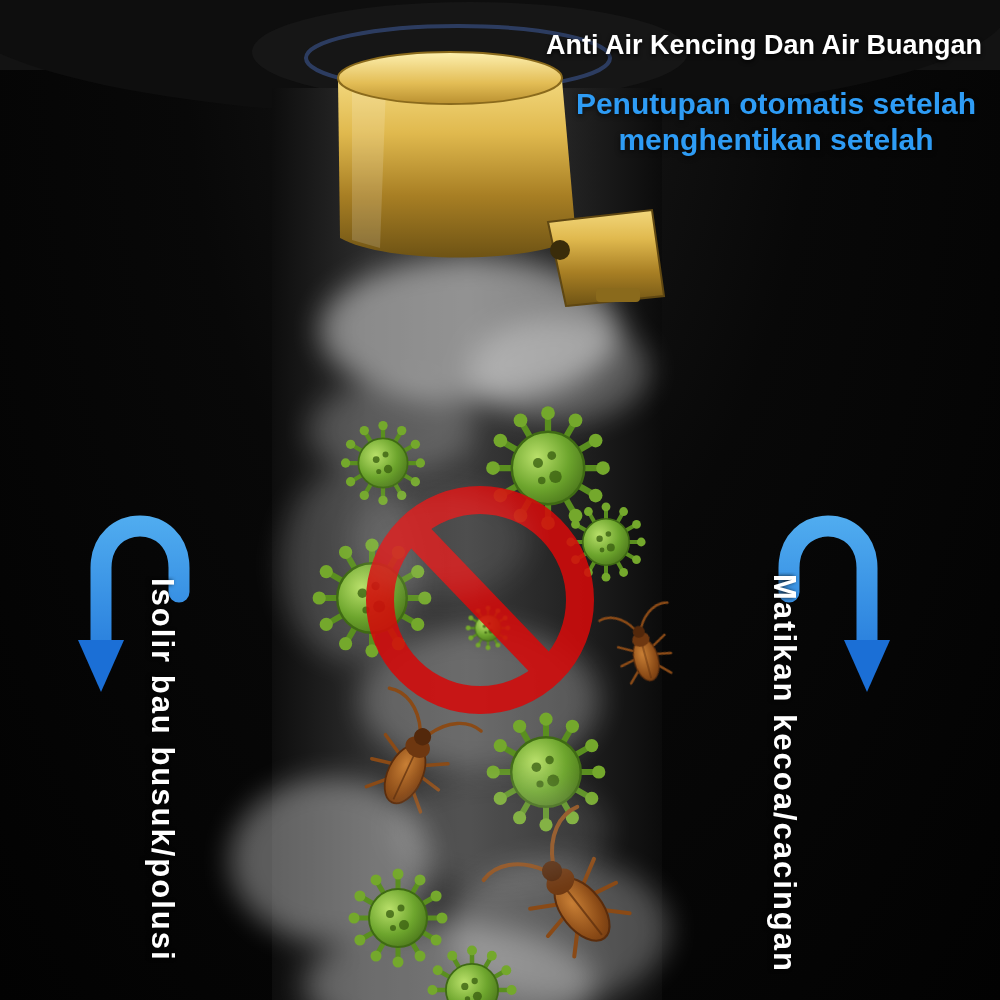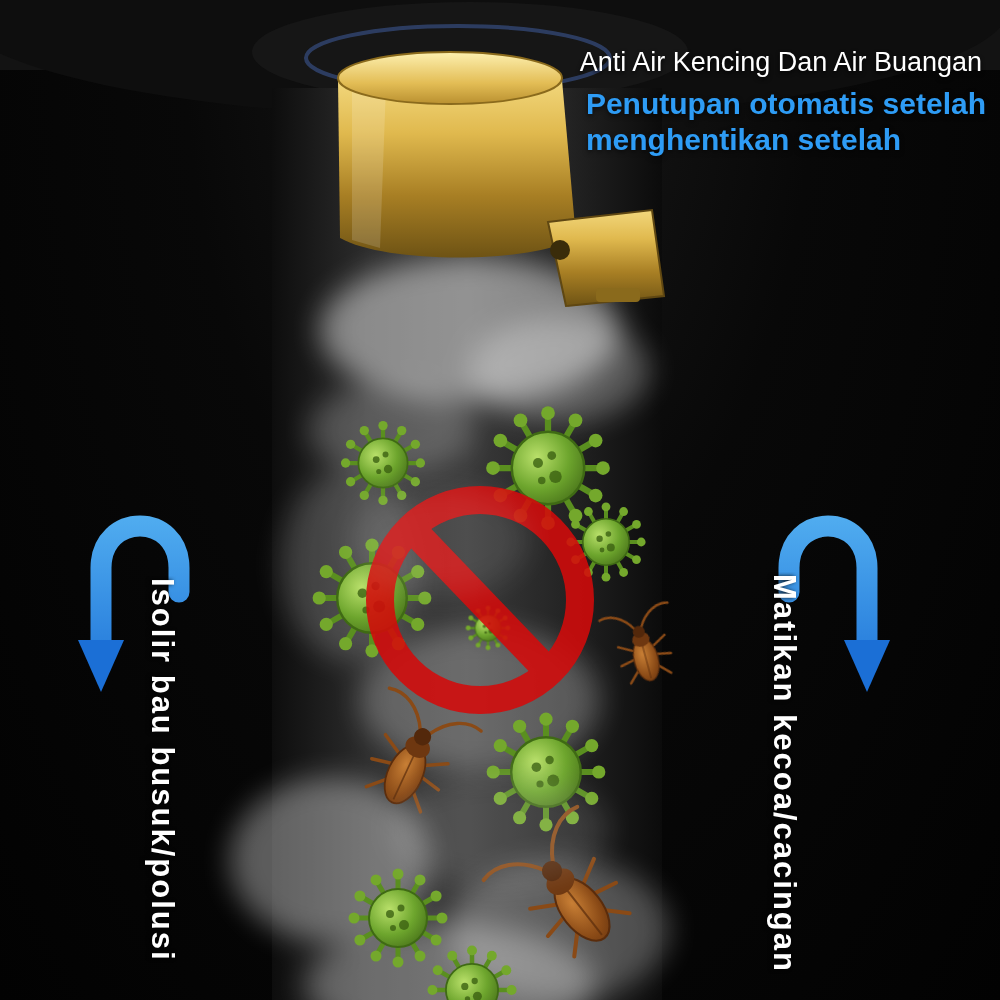--- a/index.html
+++ b/index.html
@@ -4,27 +4,26 @@
 <style>
   html,body{margin:0;padding:0;background:#000;}
   .stage{
     position:relative;width:1000px;height:1000px;overflow:hidden;
     background:radial-gradient(ellipse at 50% 0%, #1a1a1a 0%, #080808 45%, #020202 100%);
     font-family:"Liberation Sans", sans-serif;
   }
   .scene{position:absolute;inset:0;}
   .title{
     position:absolute;top:30px;right:18px;
-    color:#ffffff;font-size:27px;font-weight:normal;
+    color:#ffffff;font-size:27px;font-weight:bold;
     text-shadow:0 2px 4px rgba(0,0,0,.85);
     white-space:nowrap;
-    margin-top:17px;
   }
   .subtitle{
-    position:absolute;top:86px;right:14px;text-align:left;
+    position:absolute;top:86px;right:24px;text-align:center;
     color:var(--accent-blue,#2e9cf5);font-size:30px;font-weight:bold;line-height:1.2;
     text-shadow:0 2px 5px rgba(0,0,0,.6);
   }
   .side-label{
     position:absolute;color:#ffffff;font-weight:bold;font-size:31px;
     writing-mode:vertical-rl;letter-spacing:2px;
     text-shadow:0 2px 4px rgba(0,0,0,.85);
     white-space:nowrap;
   }
   .side-label.left{left:144px;top:578px;}

